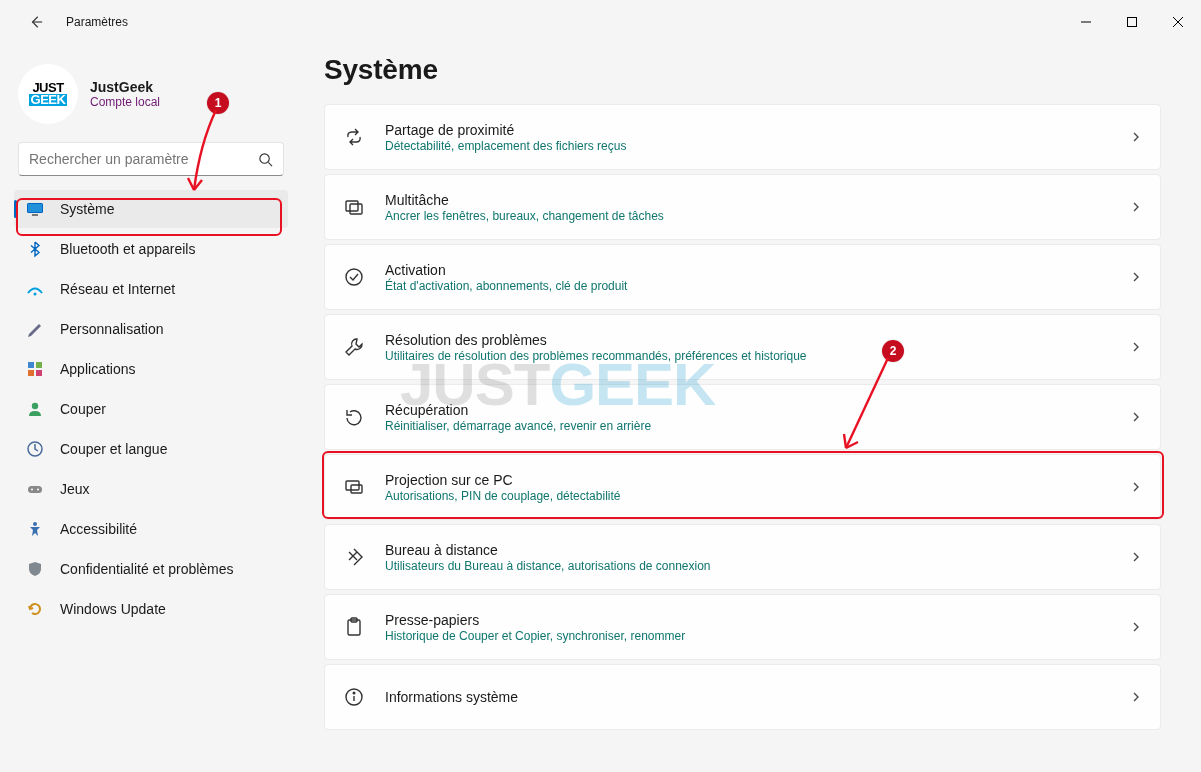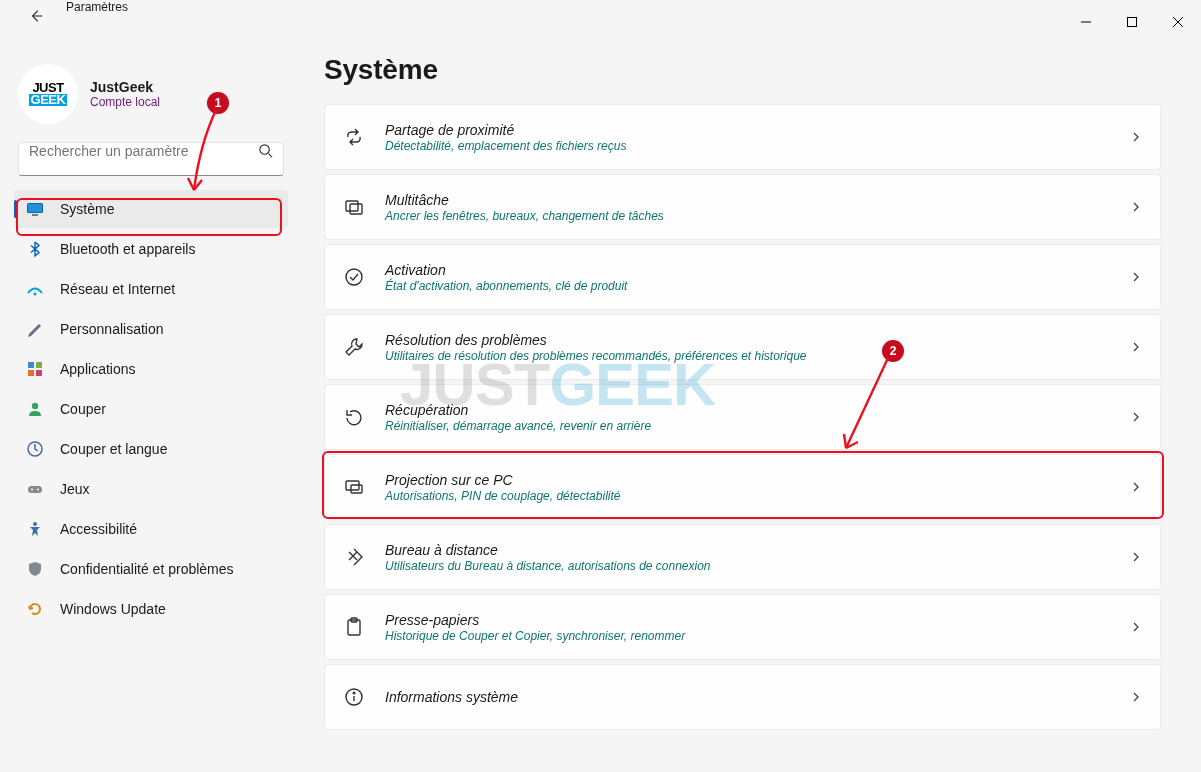--- a/index.html
+++ b/index.html
@@ -10,20 +10,21 @@
       height: 772px;
       overflow: hidden;
       position: relative;
       font-size: 14px;
       color: #1a1a1a;
     }
     
     .title-bar {
       height: 44px;
       display: flex;
+      align-items: center;
       padding-left: 20px;
       position: relative;
     }
     .back-btn {
       width: 32px;
       height: 32px;
       display: flex;
       align-items: center;
       justify-content: center;
       border-radius: 4px;
@@ -83,21 +84,21 @@
     .account-name { font-weight: 600; font-size: 14px; }
     .account-sub  { font-size: 12px; color: #701a75; }
     .search {
       margin: 4px 4px 14px 4px;
       height: 34px;
       background: #fff;
       border: 1px solid #e3e3e3;
       border-bottom: 1.5px solid #8a8a8a;
       border-radius: 4px;
       display: flex;
-      align-items: flex-start;
+      align-items: center;
       padding: 0 10px;
     }
     .search input {
       flex: 1;
       border: none;
       outline: none;
       background: transparent;
       font-size: 14px;
     }
     .nav { display: flex; flex-direction: column; gap: 2px; }
@@ -154,21 +155,21 @@
       padding: 0 18px;
       gap: 20px;
       cursor: default;
     }
     .card-icon {
       width: 22px;
       height: 22px;
       flex-shrink: 0;
       color:#333;
     }
-    .card-text { flex: 1; font-style: italic; }
+    .card-text { flex: 1; }
     .card-title { font-size: 14px; color: #1a1a1a; }
     .card-sub   { font-size: 12px; color: #0f766e; margin-top: 1px; }
     .chevron { color:#4a4a4a; flex-shrink:0; }
     
     .highlight-box {
       position: absolute;
       border: 2.5px solid #e81123;
       border-radius: 6px;
       pointer-events: none;
     }

